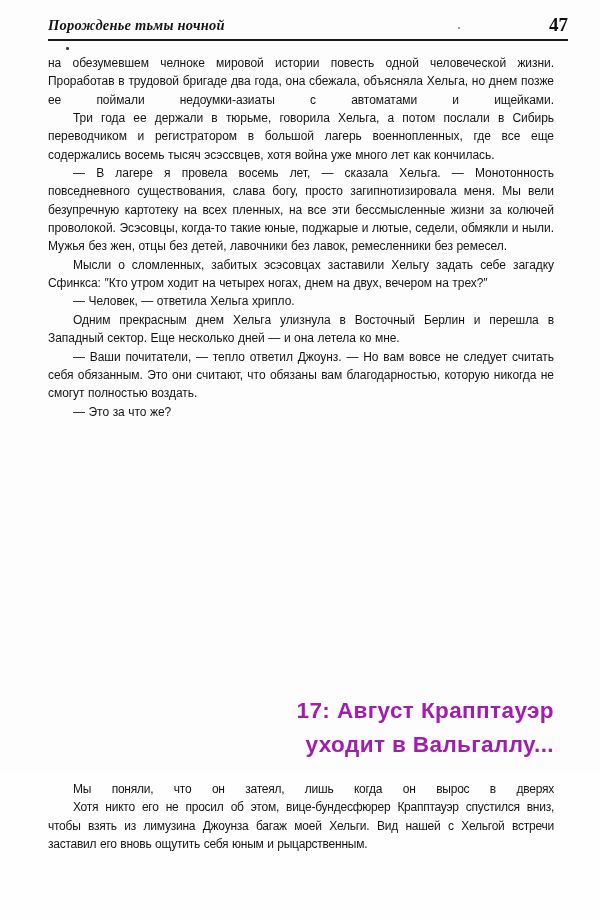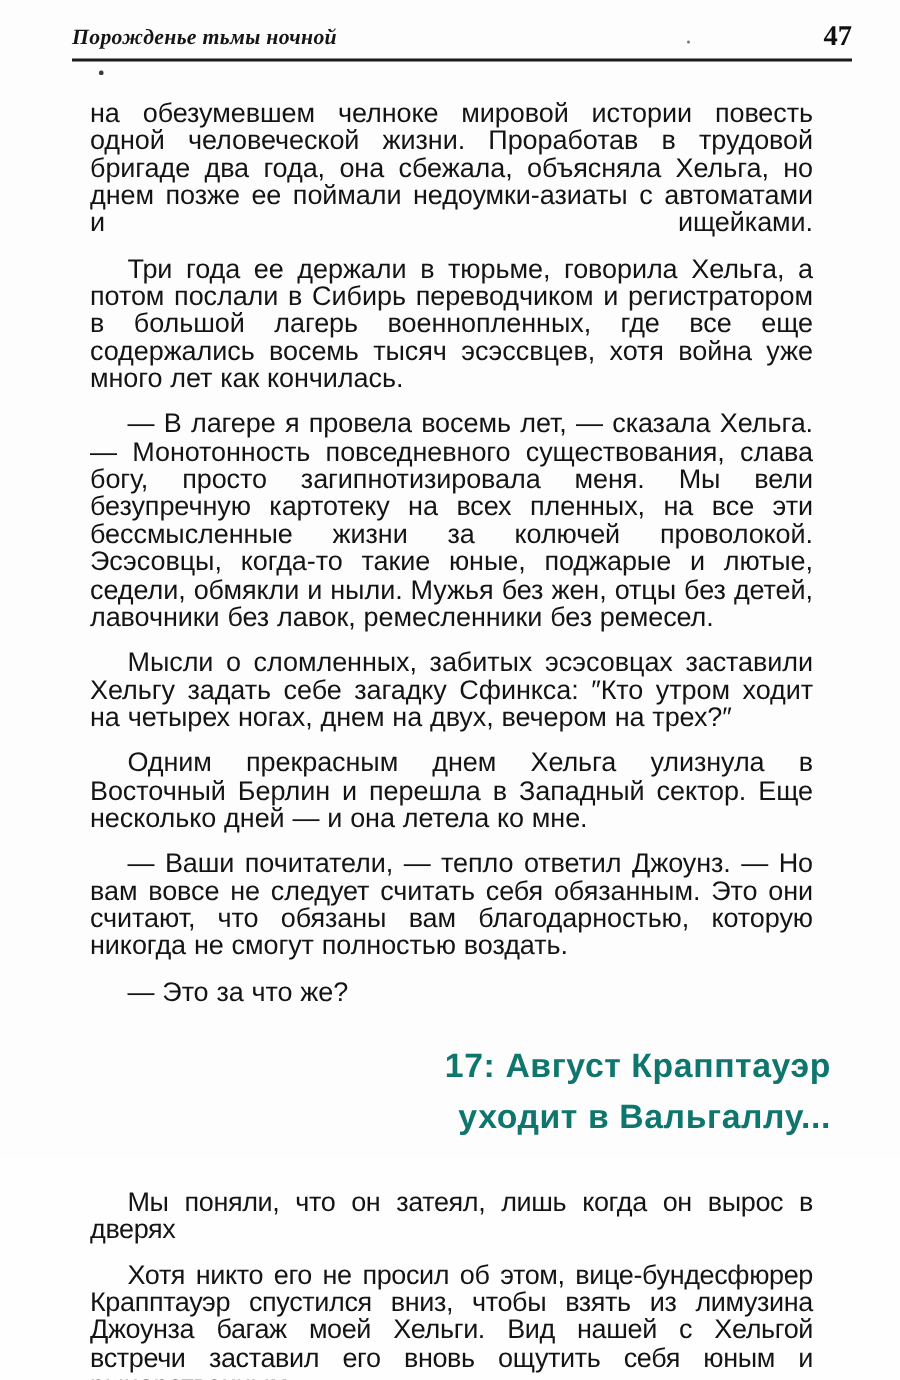--- a/index.html
+++ b/index.html
@@ -71,22 +71,22 @@
   .speck-b { left: 458px; top: 27px; width: 2px; height: 2px; opacity: .7; }
 
   
   .body-col {
     position: absolute;
     left: 48px;
     top: 54px;
     width: 506px;
   }
   p.para {
-    margin: 12px;
-    font-size: 18px;
+    margin: 0;
+    font-size: 12px;
     line-height: 18.35px;
     text-align: justify;
     text-justify: inter-word;
     letter-spacing: -0.05px;
     word-spacing: 0.3px;
     text-indent: 25px;
     color: #141414;
     -webkit-hyphens: none;
     hyphens: none;
   }
@@ -112,21 +112,21 @@
     width: 506px;
     text-align: right;
   }
   .chapter-head .line {
     display: block;
     font-family: "Liberation Sans", sans-serif;
     font-weight: bold;
     font-size: 22.5px;
     line-height: 34px;
     letter-spacing: 0.4px;
-    color: #0f766e;
+    color: #a21caf;
     white-space: nowrap;
   }
 </style>
 </head>
 <body>
 
 <div class="page">
 
   <div class="header-row">
     <div class="running-head">Порожденье тьмы ночной</div>
@@ -139,20 +139,21 @@
   <div class="body-col">
 
     <p class="para no-indent force-justify">на обезумевшем челноке мировой истории повесть одной человеческой жизни. Проработав в трудовой бригаде два года, она сбежала, объясняла Хельга, но днем позже ее поймали недоумки-азиаты с автоматами и ищейками.</p>
 
     <p class="para">Три года ее держали в тюрьме, говорила Хельга, а потом послали в Сибирь переводчиком и регистратором в большой лагерь военнопленных, где все еще содержались восемь тысяч эсэссвцев, хотя война уже много лет как кончилась.</p>
 
     <p class="para">— В лагере я провела восемь лет, — сказала Хельга. — Монотонность повседневного существования, слава богу, просто загипнотизировала меня. Мы вели безупречную картотеку на всех пленных, на все эти бессмысленные жизни за колючей проволокой. Эсэсовцы, когда-то такие юные, поджарые и лютые, седели, обмякли и ныли. Мужья без жен, отцы без детей, лавочники без лавок, ремесленники без ремесел.</p>
 
     <p class="para">Мысли о сломленных, забитых эсэсовцах заставили Хельгу задать себе загадку Сфинкса: ″Кто утром ходит на четырех ногах, днем на двух, вечером на трех?″</p>
 
+    <p class="para">— Человек, — ответила Хельга хрипло.</p>
 
 
     <p class="para">Одним прекрасным днем Хельга улизнула в Восточный Берлин и перешла в Западный сектор. Еще несколько дней — и она летела ко мне.</p>
 
 
     <p class="para">— Ваши почитатели, — тепло ответил Джоунз. — Но вам вовсе не следует считать себя обязанным. Это они считают, что обязаны вам благодарностью, которую никогда не смогут полностью воздать.</p>
 
     <p class="para">— Это за что же?</p>
 
 

